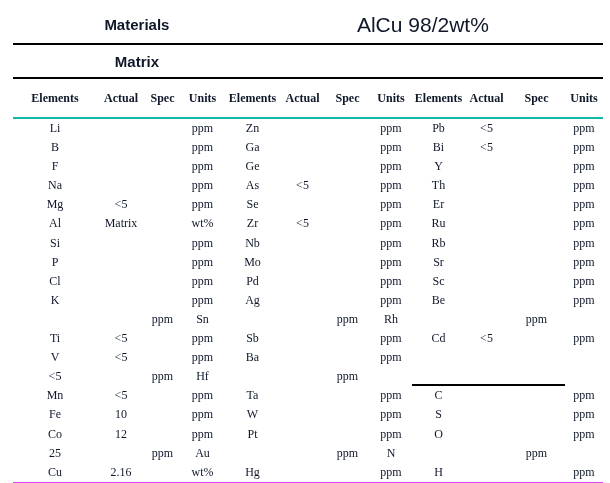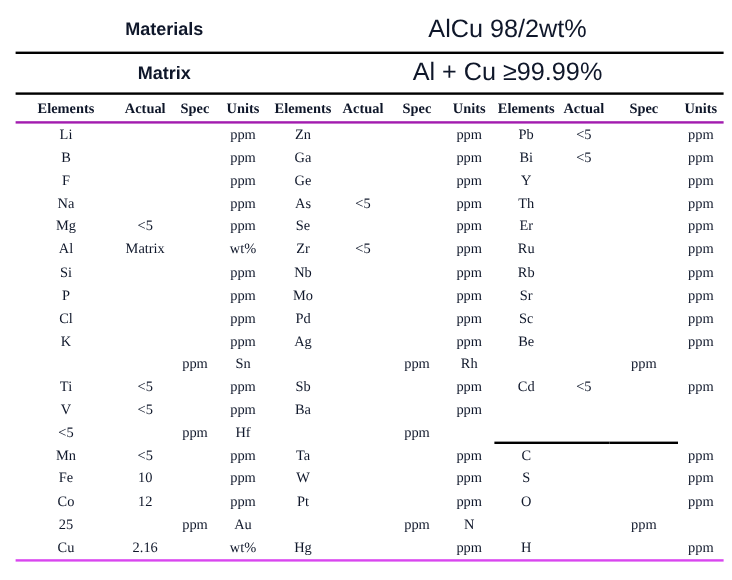--- a/index.html
+++ b/index.html
@@ -36,22 +36,22 @@
     font-size: 21px;
     padding-right: 18px;
   }
   
   .grid {
     display: grid;
     grid-template-columns: 84px 48px 35px 45px 55px 45px 45px 42px 53px 43px 57px 38px;
     width: 590px;
   }
   .header-row {
-    border-bottom: 2px solid #a21caf;
-    height: 24px;
+    border-bottom: 2px solid #14b8a6;
+    height: 40px;
     box-sizing: border-box;
     align-items: center;
   }
   .header-row .hcell {
     text-align: center;
     font-family: "Liberation Serif", serif;
     font-weight: bold;
     font-size: 12px;
     line-height: 22px;
     white-space: nowrap;
@@ -75,21 +75,20 @@
 <div class="page">
   <div class="inner">
 
     <div class="toprow materials-row">
       <span class="label">Materials</span>
       <span class="value">AlCu 98/2wt%</span>
     </div>
 
     <div class="toprow purity-row">
       <span class="label">Matrix</span>
-      <span class="value">Al + Cu ≥99.99%</span>
     </div>
 
     <div class="grid header-row">
       <span class="hcell">Elements</span>
       <span class="hcell">Actual</span>
       <span class="hcell">Spec</span>
       <span class="hcell">Units</span>
       <span class="hcell">Elements</span>
       <span class="hcell">Actual</span>
       <span class="hcell">Spec</span>

